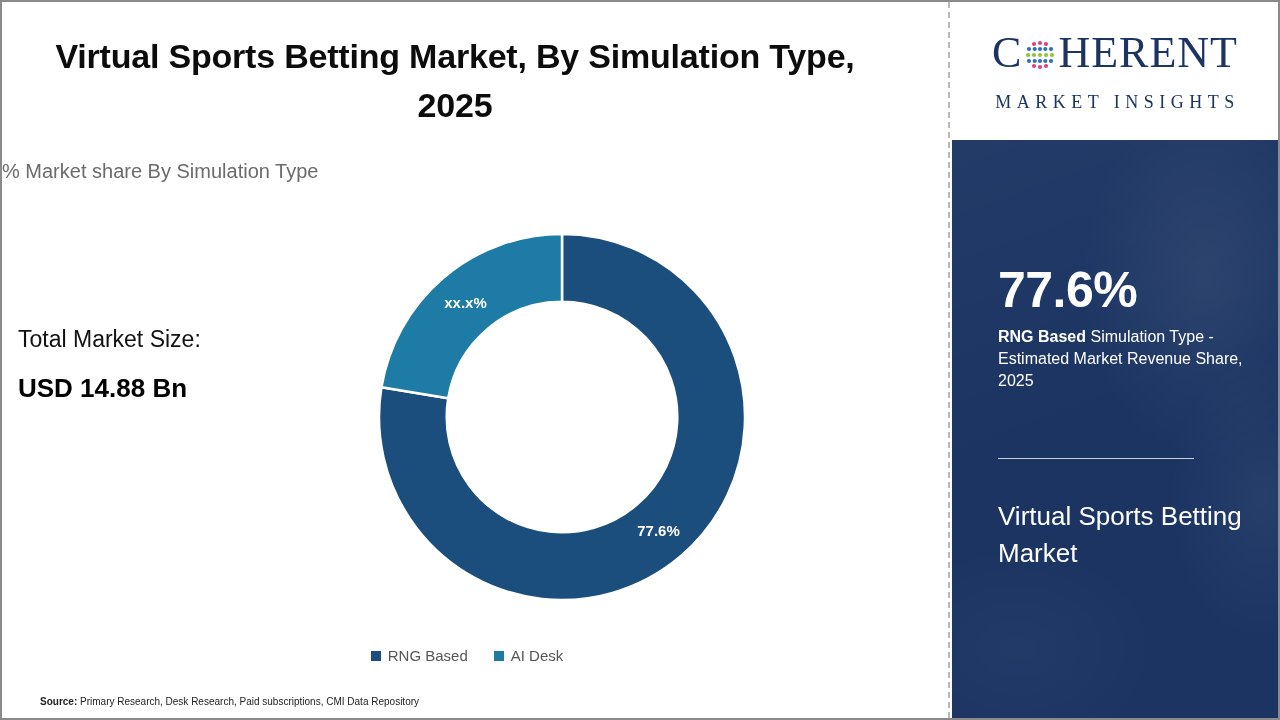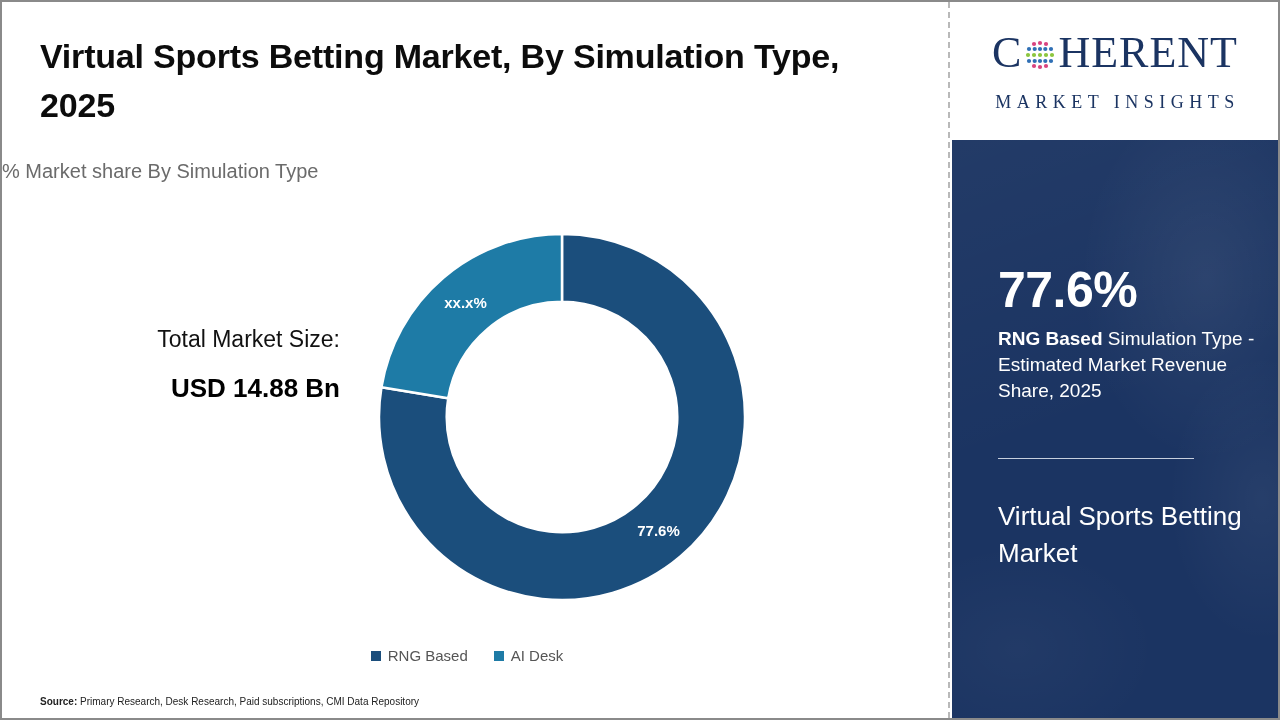--- a/index.html
+++ b/index.html
@@ -34,37 +34,37 @@
   .title {
     position: absolute;
     left: 38px;
     top: 30px;
     width: 830px;
     font-size: 34px;
     font-weight: bold;
     line-height: 1.45;
     color: #0c0c0c;
     letter-spacing: -0.2px;
+    text-align: center;
   }
 
   .chart-subtitle {
     position: absolute;
     left: 0;
     top: 158px;
     width: 930px;
     font-size: 20px;
     color: #6b6b6b;
   }
 
   .market-size {
     position: absolute;
-    left: 38px;
+    left: 16px;
     top: 322px;
     width: 300px;
-    text-align: right;
   }
   .market-size-label {
     font-size: 23px;
     color: #111111;
     line-height: 1.35;
   }
   .market-size-value {
     font-size: 26px;
     font-weight: bold;
     color: #000000;
@@ -212,21 +212,21 @@
   }
   .stat-number {
     font-size: 50px;
     font-weight: bold;
     color: #ffffff;
     line-height: 1.05;
     letter-spacing: -0.5px;
   }
   .stat-desc {
     margin-top: 9px;
-    font-size: 19px;
+    font-size: 16px;
     color: #ffffff;
     line-height: 1.38;
   }
   .stat-desc .stat-strong {
     font-weight: bold;
   }
 
   .panel-rule {
     position: absolute;
     left: 46px;

